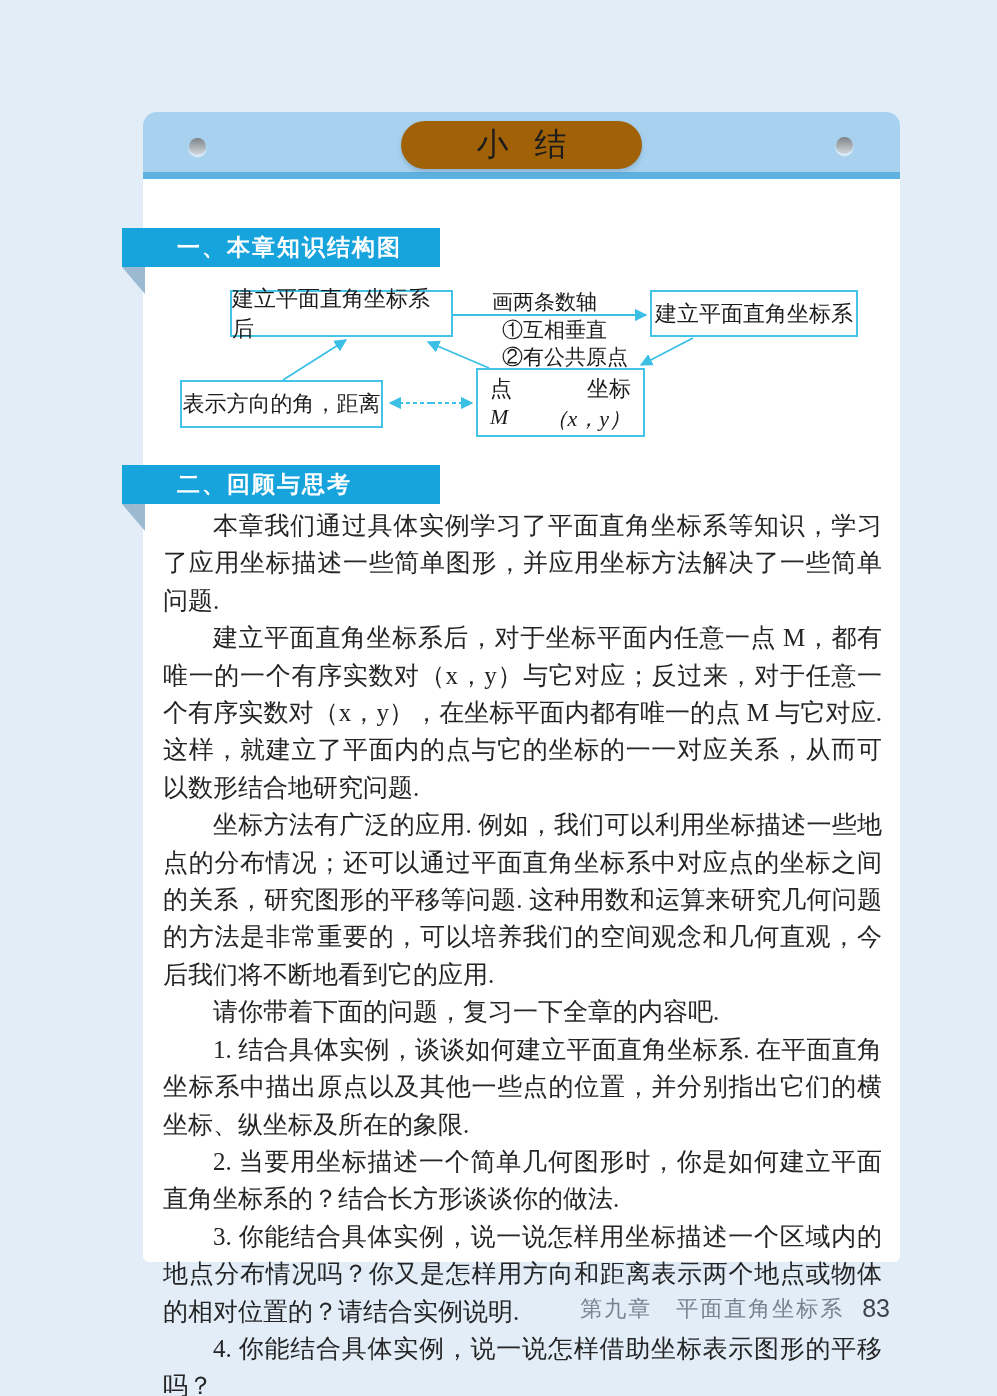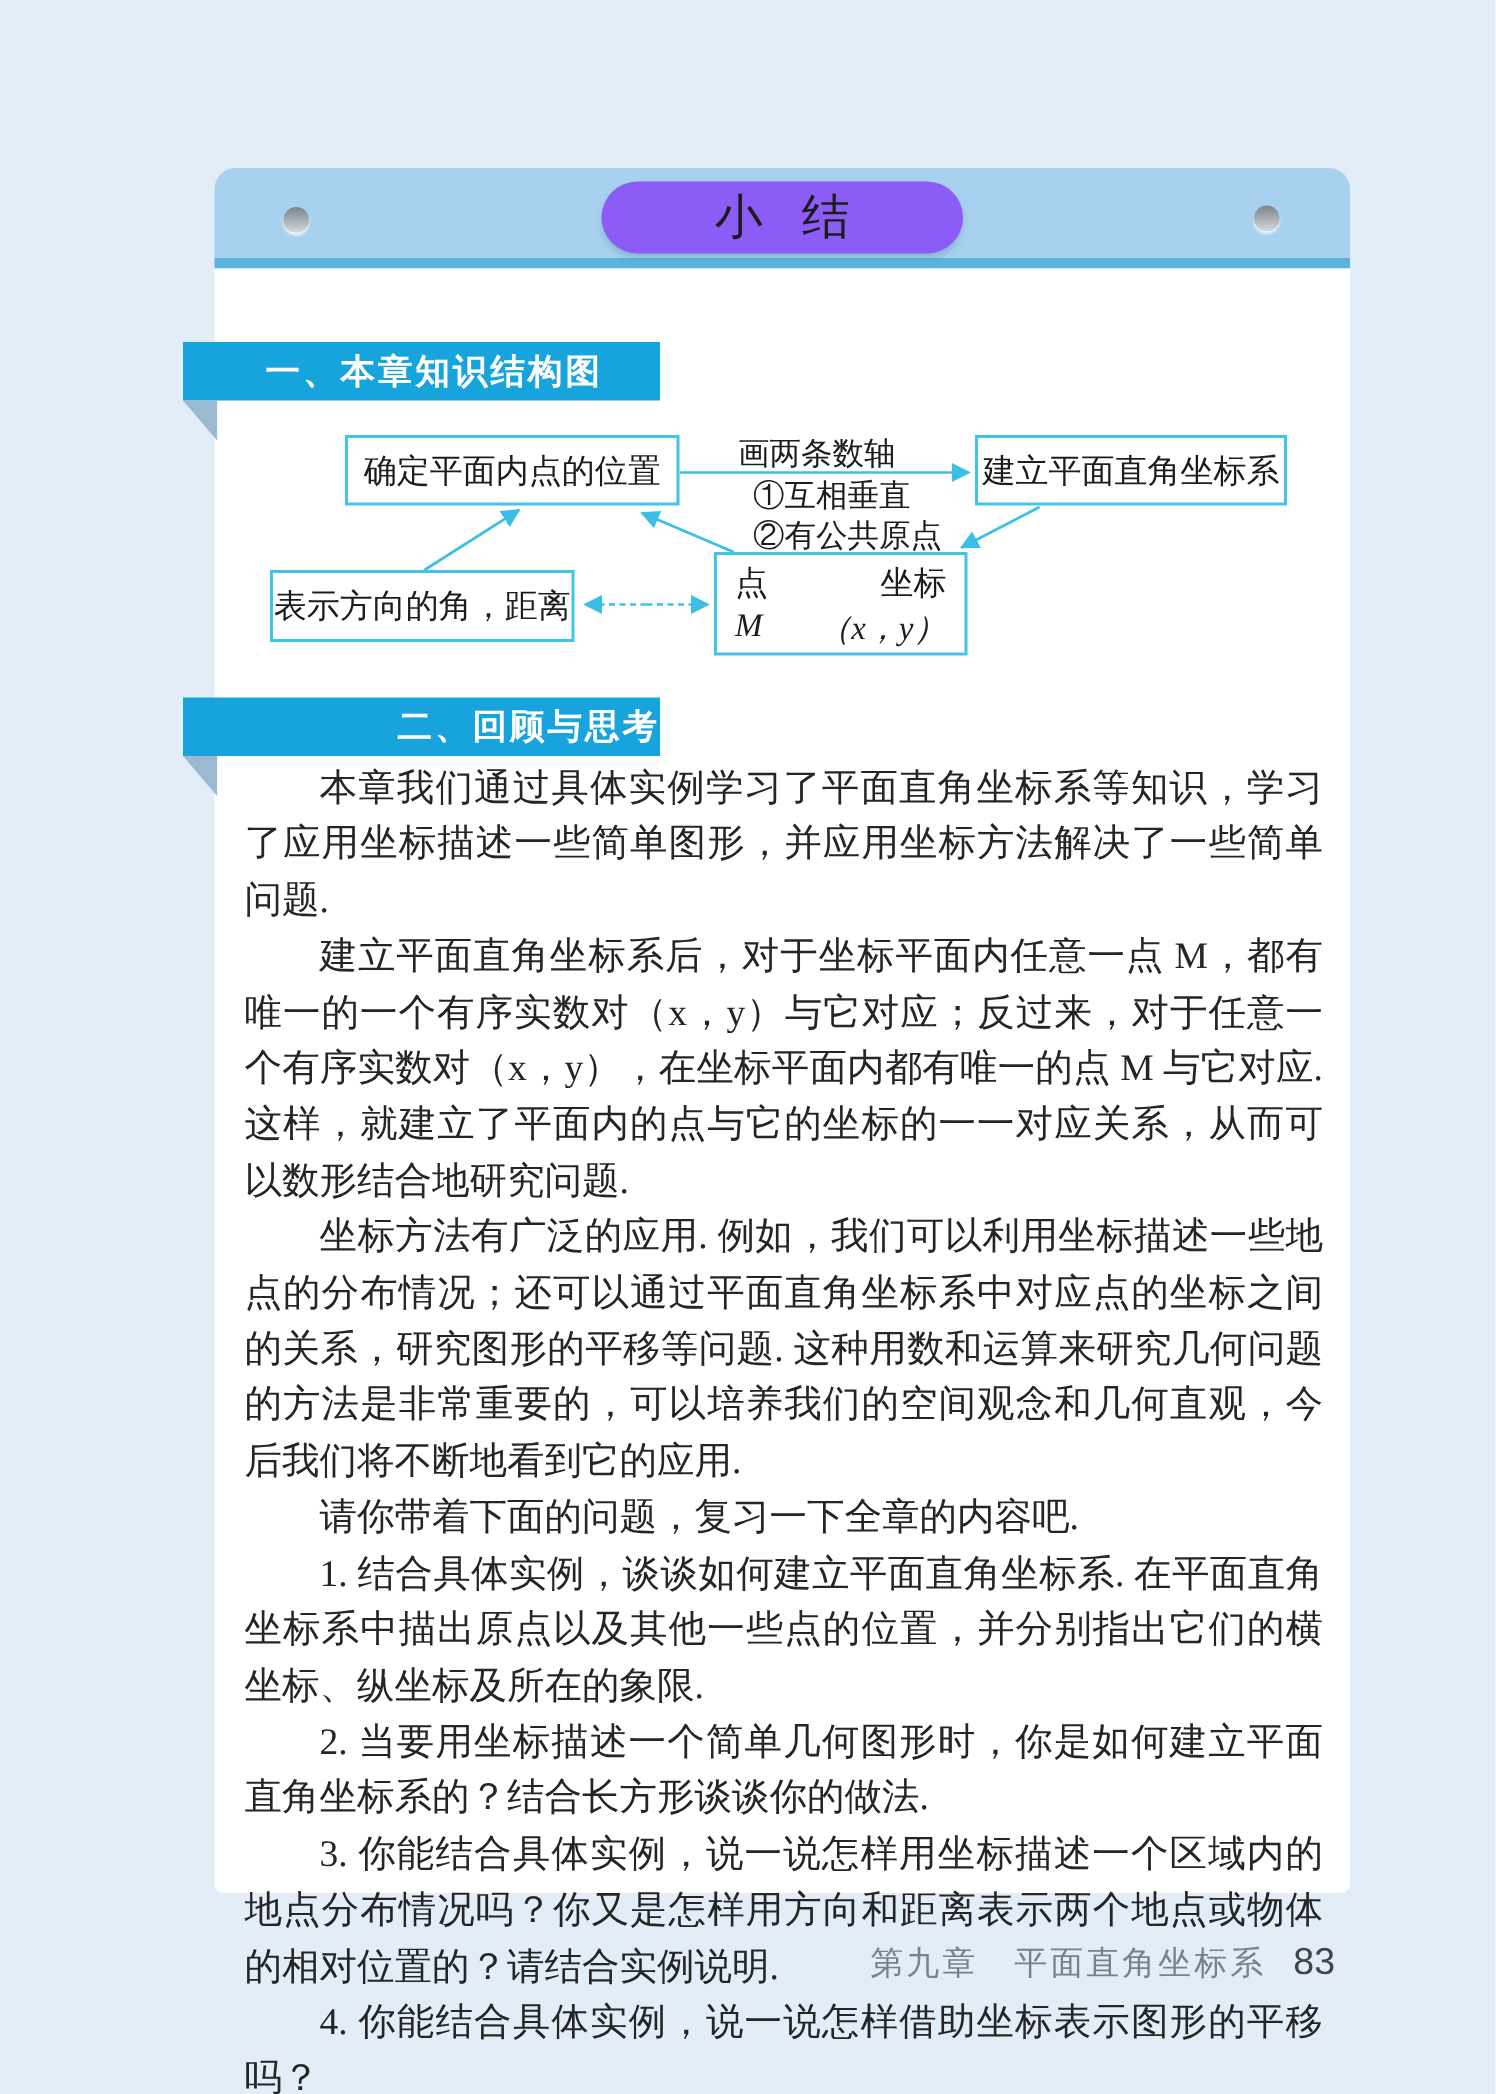--- a/index.html
+++ b/index.html
@@ -27,35 +27,35 @@
   }
   .hole {
     position: absolute; width: 17px; height: 17px; border-radius: 50%;
     background: linear-gradient(#7d8489, #d2d8dc);
     box-shadow: 0 2px 2px rgba(255,255,255,.8);
   }
   .hole.left  { left: 189px; top: 138px; }
   .hole.right { left: 836px; top: 137px; }
   .title-pill {
     position: absolute; left: 401px; top: 121px; width: 241px; height: 48px;
-    background: #8b5cf6; border-radius: 24px;
+    background: #a16207; border-radius: 24px;
     box-shadow: 0 3px 4px rgba(90,130,160,.35);
     display: flex; align-items: center; justify-content: center;
     font-size: 32px; color: #1c1c1c; letter-spacing: 26px; text-indent: 26px;
   }
   
   .banner {
     position: absolute; left: 122px; width: 318px; height: 39px;
     background: #17a3dc; color: #ffffff;
     font-family: "Liberation Sans", sans-serif;
     font-weight: bold; font-size: 23px; line-height: 39px;
     padding-left: 55px; letter-spacing: 2px;
   }
   .banner1 { top: 228px; }
-  .banner2 { top: 465px; text-align: right; }
+  .banner2 { top: 465px; }
   .fold {
     position: absolute; left: 122px; width: 23px; height: 27px;
     background: #9cb9d2;
     clip-path: polygon(0 0, 100% 0, 100% 100%);
   }
   .fold1 { top: 267px; }
   .fold2 { top: 504px; }
   
   .dbox {
     position: absolute; border: 2px solid #43c3e6; background: #ffffff;
@@ -127,21 +127,21 @@
   
   <line x1="543" y1="58" x2="491" y2="85" stroke="#3bbfe4" stroke-width="1.8" marker-end="url(#arr)"></line>
    pointbox (dashed, double) --&gt;
   <line x1="281" y1="123" x2="240" y2="123" stroke="#3bbfe4" stroke-width="1.8" stroke-dasharray="4 3" marker-end="url(#arr)"></line>
   <line x1="281" y1="123" x2="322" y2="123" stroke="#3bbfe4" stroke-width="1.8" stroke-dasharray="4 3" marker-end="url(#arr)"></line>
    坐标 (inside box) --&gt;
   <line x1="387" y1="122" x2="360" y2="122" stroke="#3bbfe4" stroke-width="1.8" marker-end="url(#arr)"></line>
   <line x1="387" y1="122" x2="414" y2="122" stroke="#3bbfe4" stroke-width="1.8" marker-end="url(#arr)"></line>
 </svg>
 
-<div class="dbox locate">确定平面内点的位置</div>
+<div class="dbox locate">建立平面直角坐标系后</div>
 <div class="dbox system">建立平面直角坐标系</div>
 <div class="dbox direction">表示方向的角，距离</div>
 <div class="dbox pointbox">
   <div class="pb-row">
     <span>点</span>
     <span>坐标</span>
   </div>
   <div class="pb-row">
     <span class="italic-math">M</span>
     <span class="italic-math">（x，y）</span>

